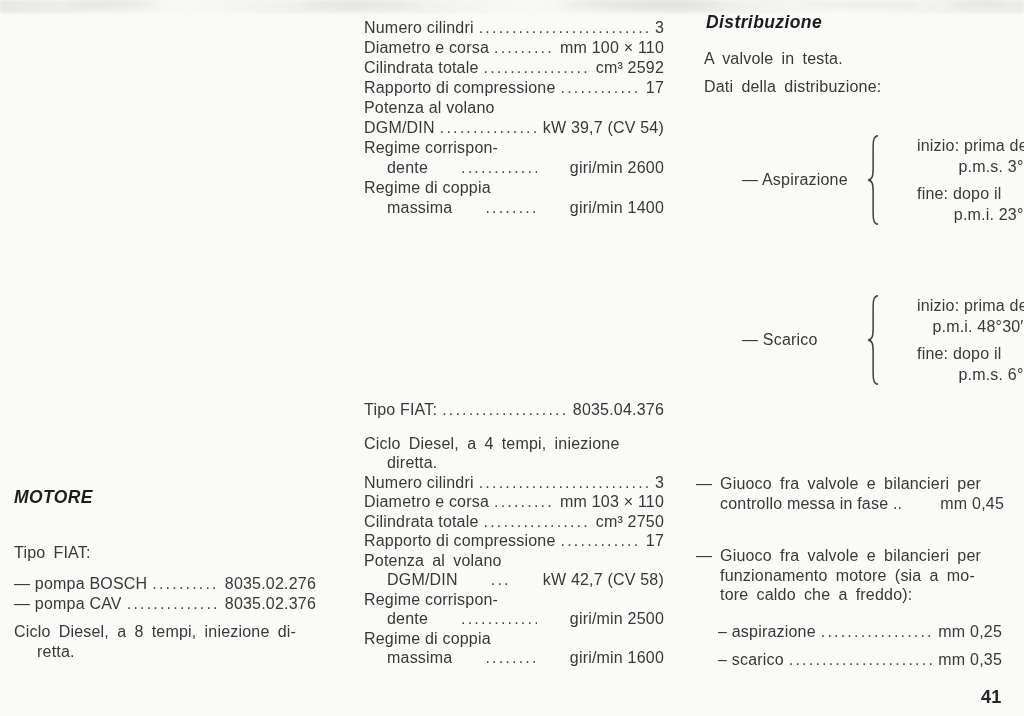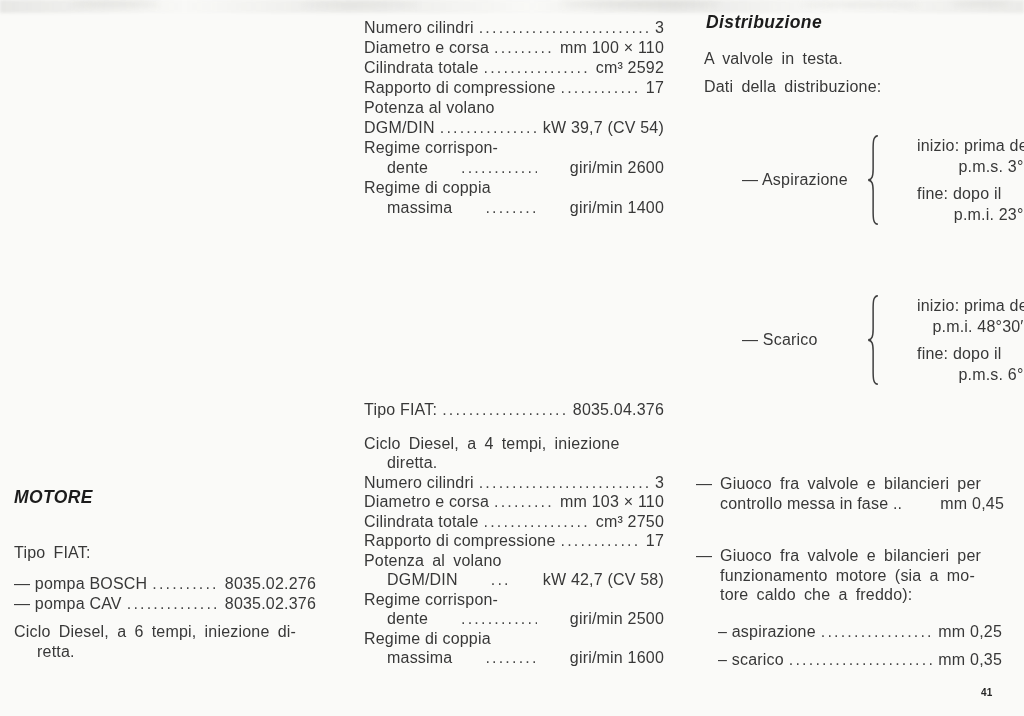--- a/index.html
+++ b/index.html
@@ -55,21 +55,21 @@
   .brace-entry{display:block;}
   .brace-entry + .brace-entry{margin-top:6px;}
   .b-l1{display:block;height:21px;line-height:21px;font-size:16px;letter-spacing:.2px;white-space:nowrap;margin-left:28px;}
   .b-l2{display:block;height:21px;line-height:21px;font-size:16px;letter-spacing:.2px;text-align:right;padding-right:8px;white-space:nowrap;}
   .hang-item{position:absolute;left:-4px;width:308px;display:flex;}
   .hang-marker{flex:0 0 24px;font-size:16px;height:19.5px;line-height:19.5px;}
   .hang-body{flex:1 1 auto;}
   .hang-body .doc-line,.hang-body .spec-row{height:19.5px;line-height:19.5px;}
   .subspec{position:absolute;left:18px;right:4px;}
   .page-number{
-    position:absolute;top:687px;left:981px;font-size:10px;font-weight:bold;color:#262626;
+    position:absolute;top:687px;left:981px;font-size:18px;font-weight:bold;color:#262626;
     letter-spacing:.3px;
   }
 </style>
 </head>
 <body>
 
 <div class="page">
   <div class="scan-top"></div>
   <div class="smudge" style="left:70px;top:1px;width:90px;height:6px;opacity:.16;"></div>
   <div class="smudge" style="left:300px;top:2px;width:120px;height:5px;opacity:.13;"></div>
@@ -86,21 +86,21 @@
         <span class="spec-label">— pompa BOSCH</span>
         <span class="spec-dots"></span>
         <span class="spec-value">8035.02.276</span>
       </div>
       <div class="spec-row">
         <span class="spec-label">— pompa CAV</span>
         <span class="spec-dots"></span>
         <span class="spec-value">8035.02.376</span>
       </div>
       <div class="line-gap" style="height: 8px;"></div>
-      <div class="doc-line spread">Ciclo Diesel, a 6 tempi, iniezione di-</div>
+      <div class="doc-line spread">Ciclo Diesel, a 8 tempi, iniezione di-</div>
       <div class="doc-line indent">retta.</div>
     </div>
 
   <div class="col" style="left:364px;top:18px;width:300px;">
       <div class="spec-row">
         <span class="spec-label">Numero cilindri</span>
         <span class="spec-dots"></span>
         <span class="spec-value">3</span>
       </div>
       <div class="spec-row">

